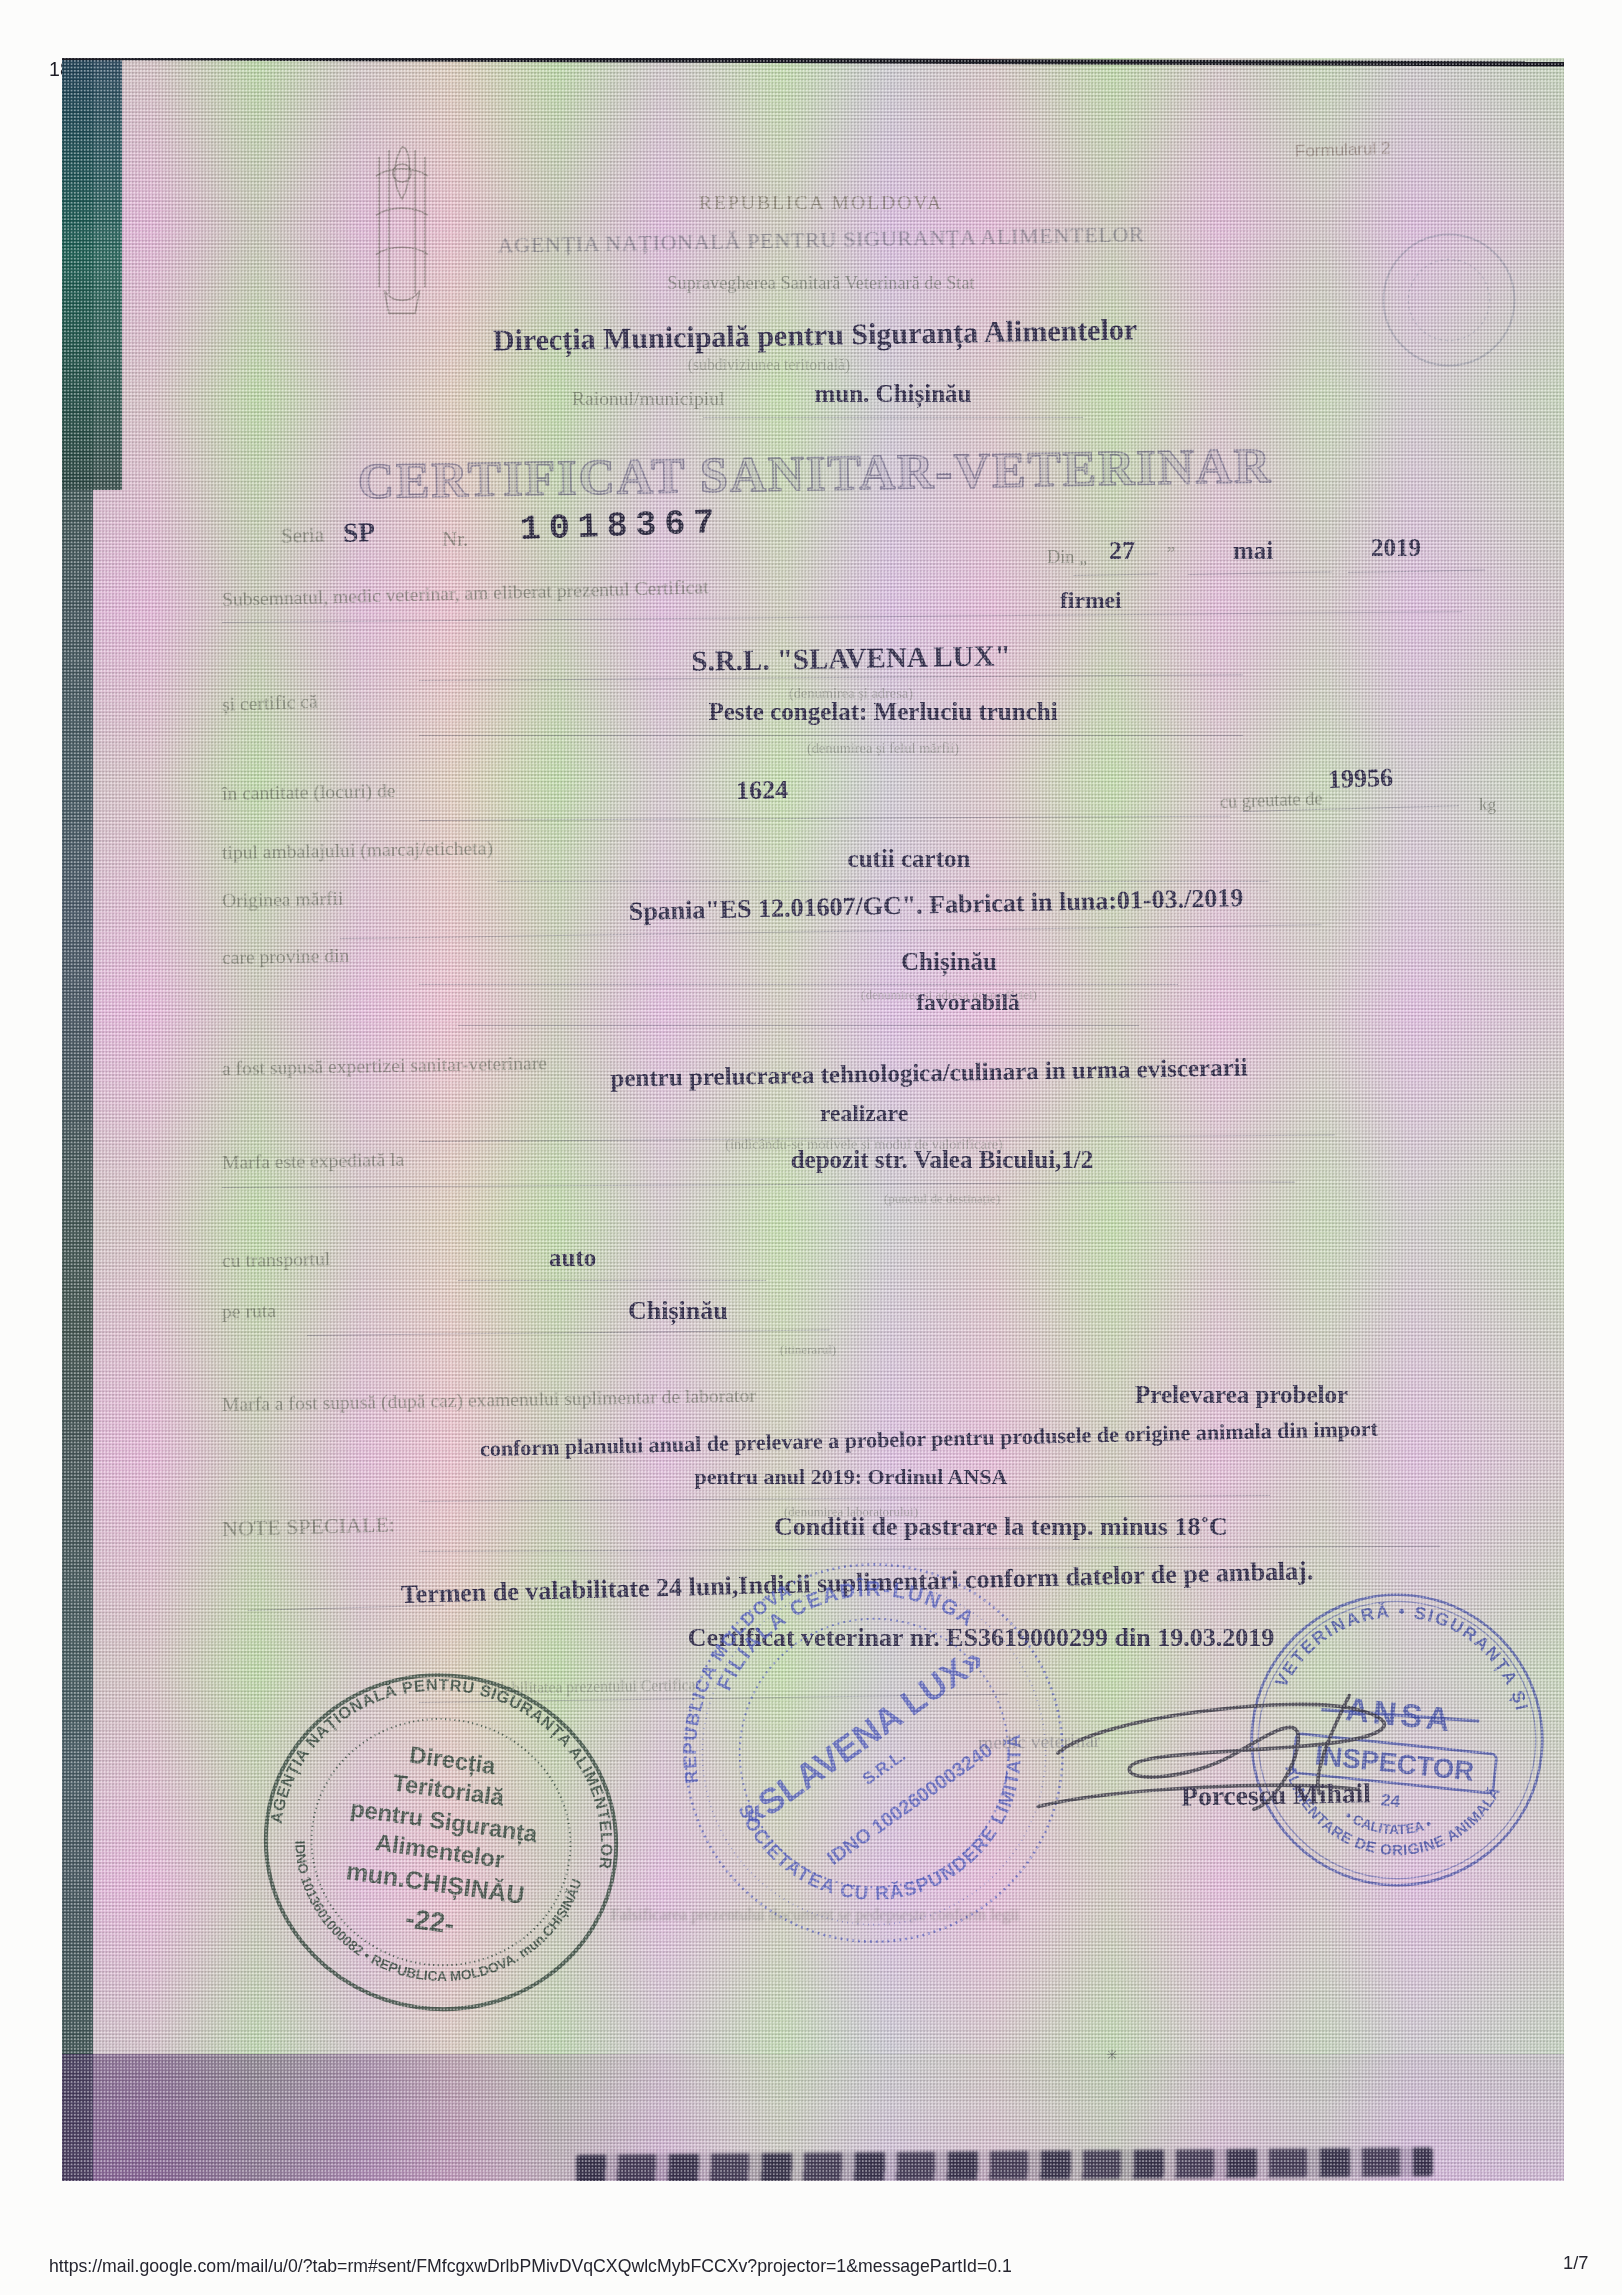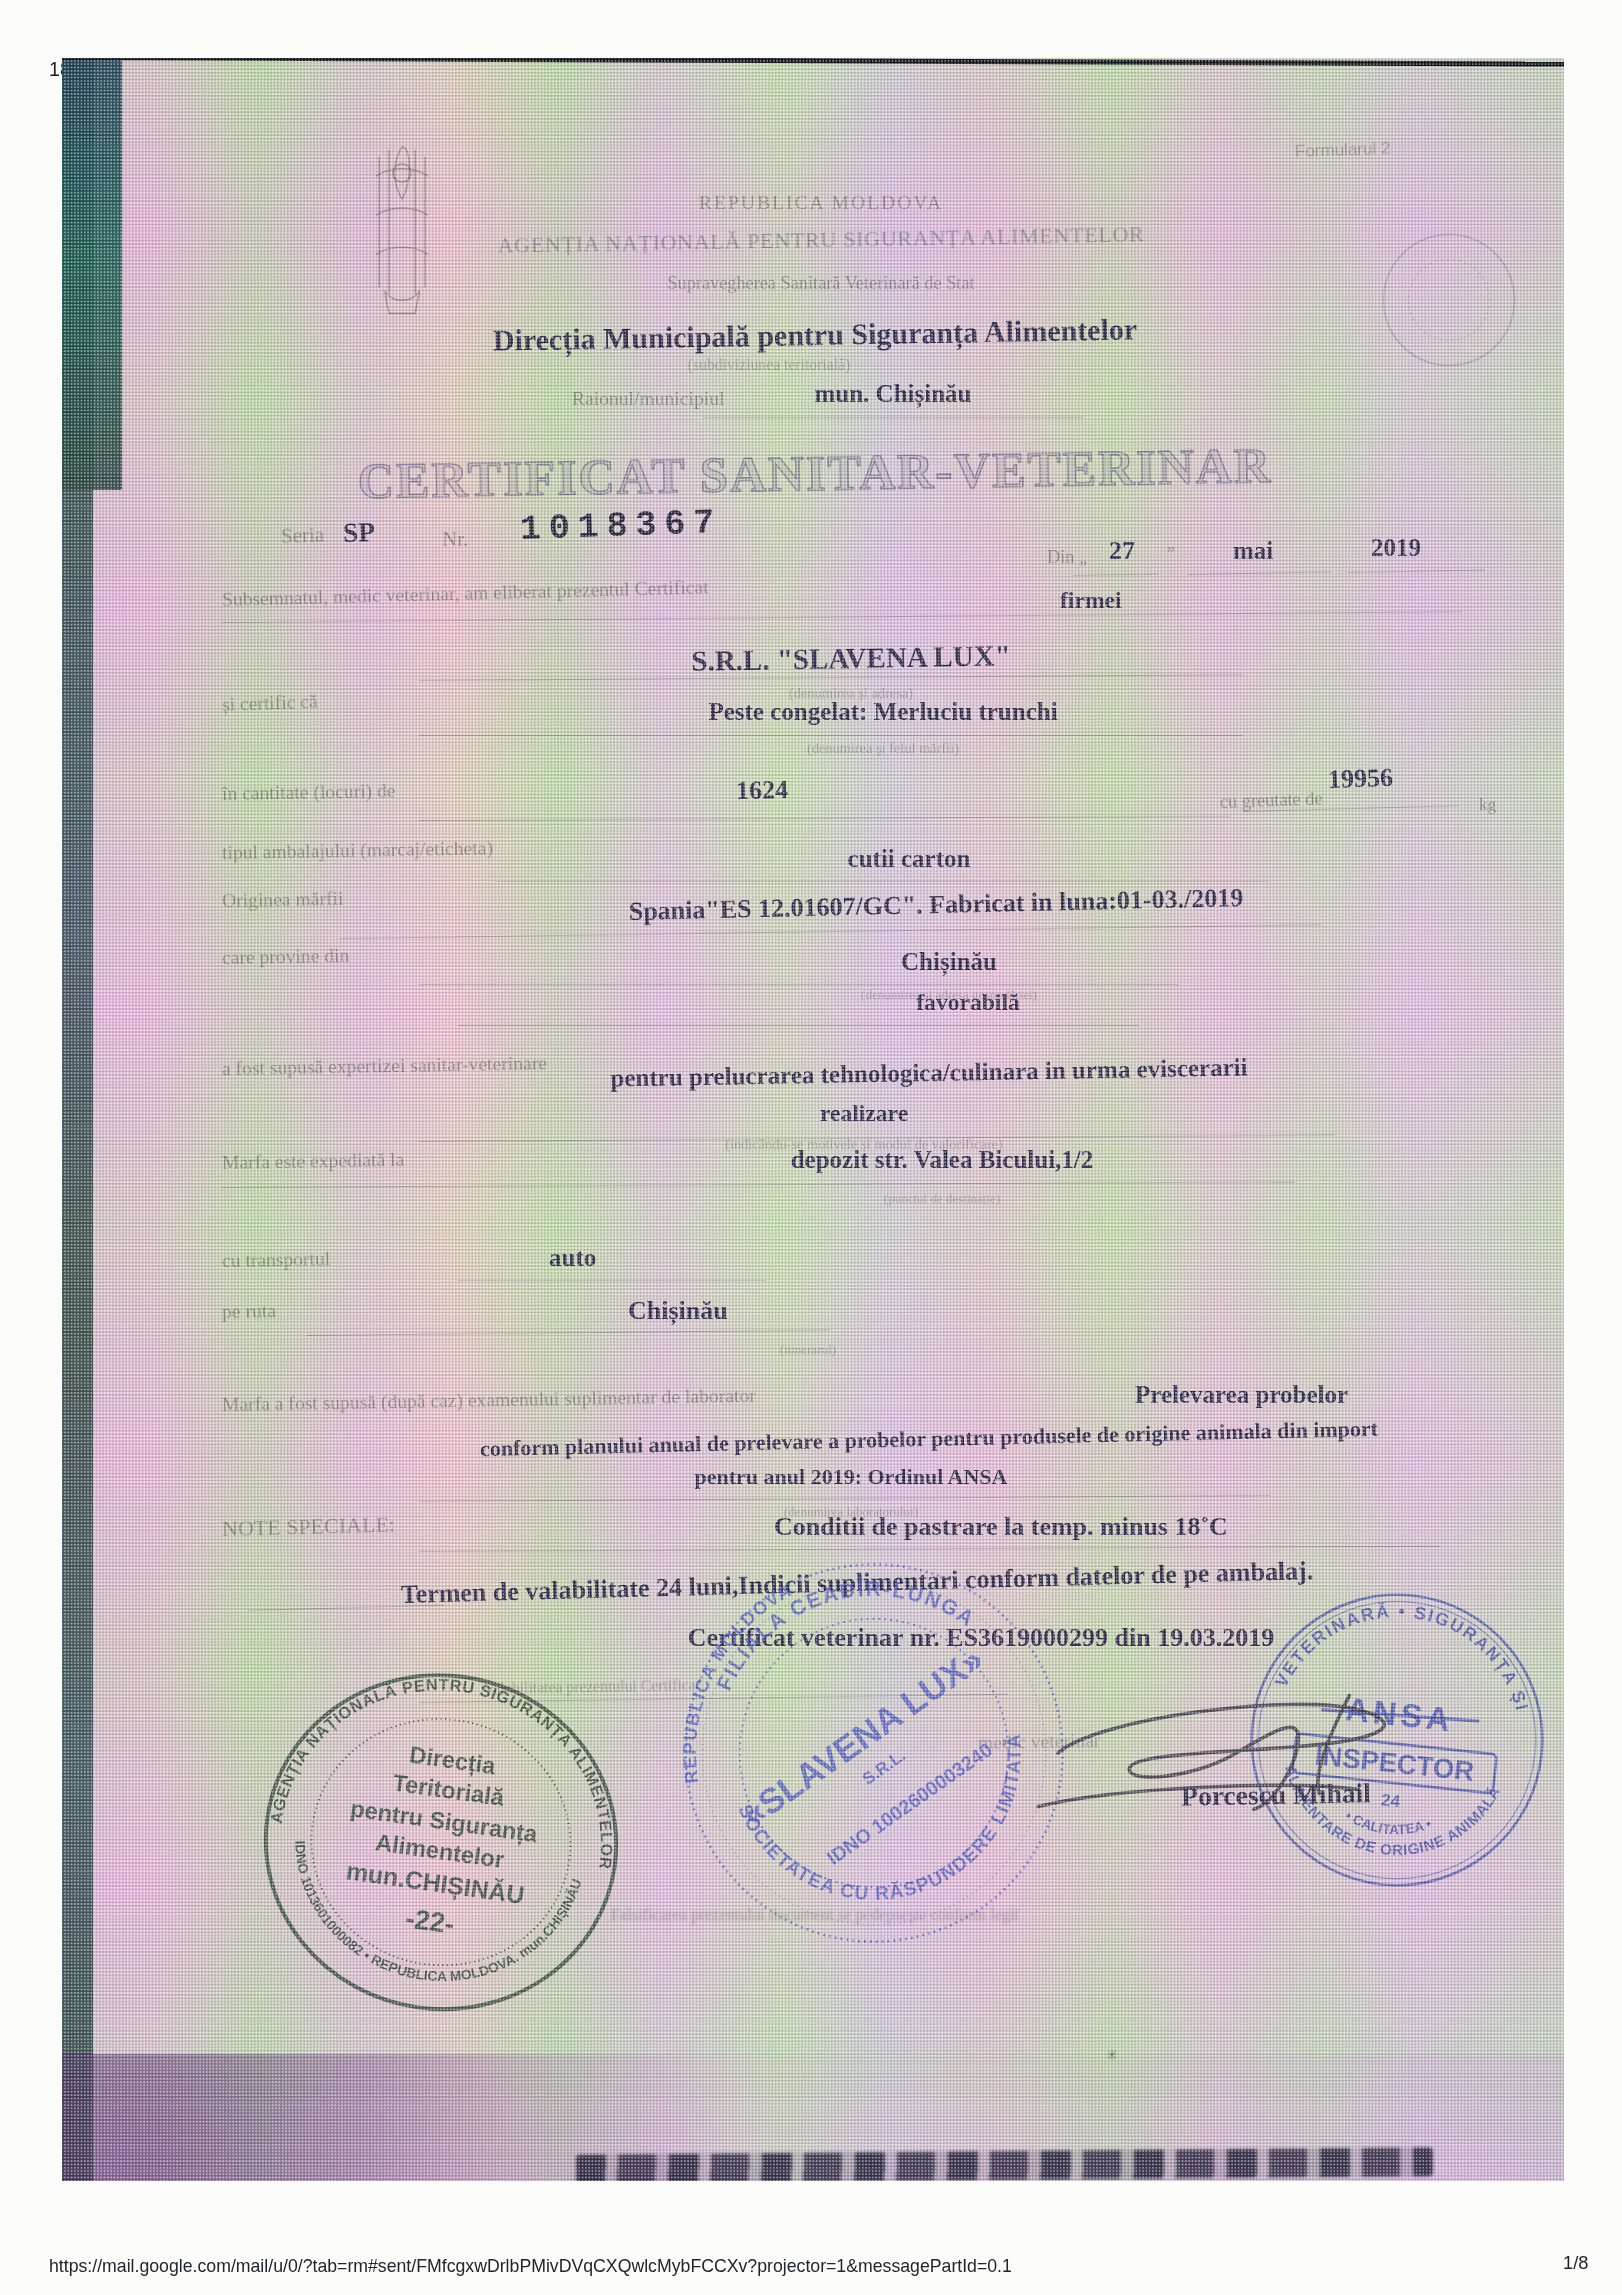--- a/index.html
+++ b/index.html
@@ -255,14 +255,14 @@
   <div class="ctr b" style="left:1214px;top:1721px;font-size:27.5px;--r:-1deg;color:#37324e">Porcescu Mihail</div>
 
   <div class="ctr hint" style="left:753px;top:1847px;font-size:16.4px;filter:blur(0.9px)">Falsificarea prezentului document se pedepsește conform legii</div>
 
   <div class="abs f" style="left:1044px;top:1989px;font-size:14.4px;color:rgba(60,60,70,.6)">✳</div>
 
   <div class="smudge" style="left:514px;top:2093px"></div>
 </div>
 
 <div class="abs sans" style="left:49px;top:2256px;font-size:17.7px;color:#24242e">https://mail.google.com/mail/u/0/?tab=rm#sent/FMfcgxwDrlbPMivDVqCXQwlcMybFCCXv?projector=1&amp;messagePartId=0.1</div>
-<div class="abs sans" style="left:1563px;top:2252px;font-size:18.3px;color:#24242e">1/8</div>
+<div class="abs sans" style="left:1563px;top:2252px;font-size:18.3px;color:#24242e">1/7</div>
 
 
 </body></html>

